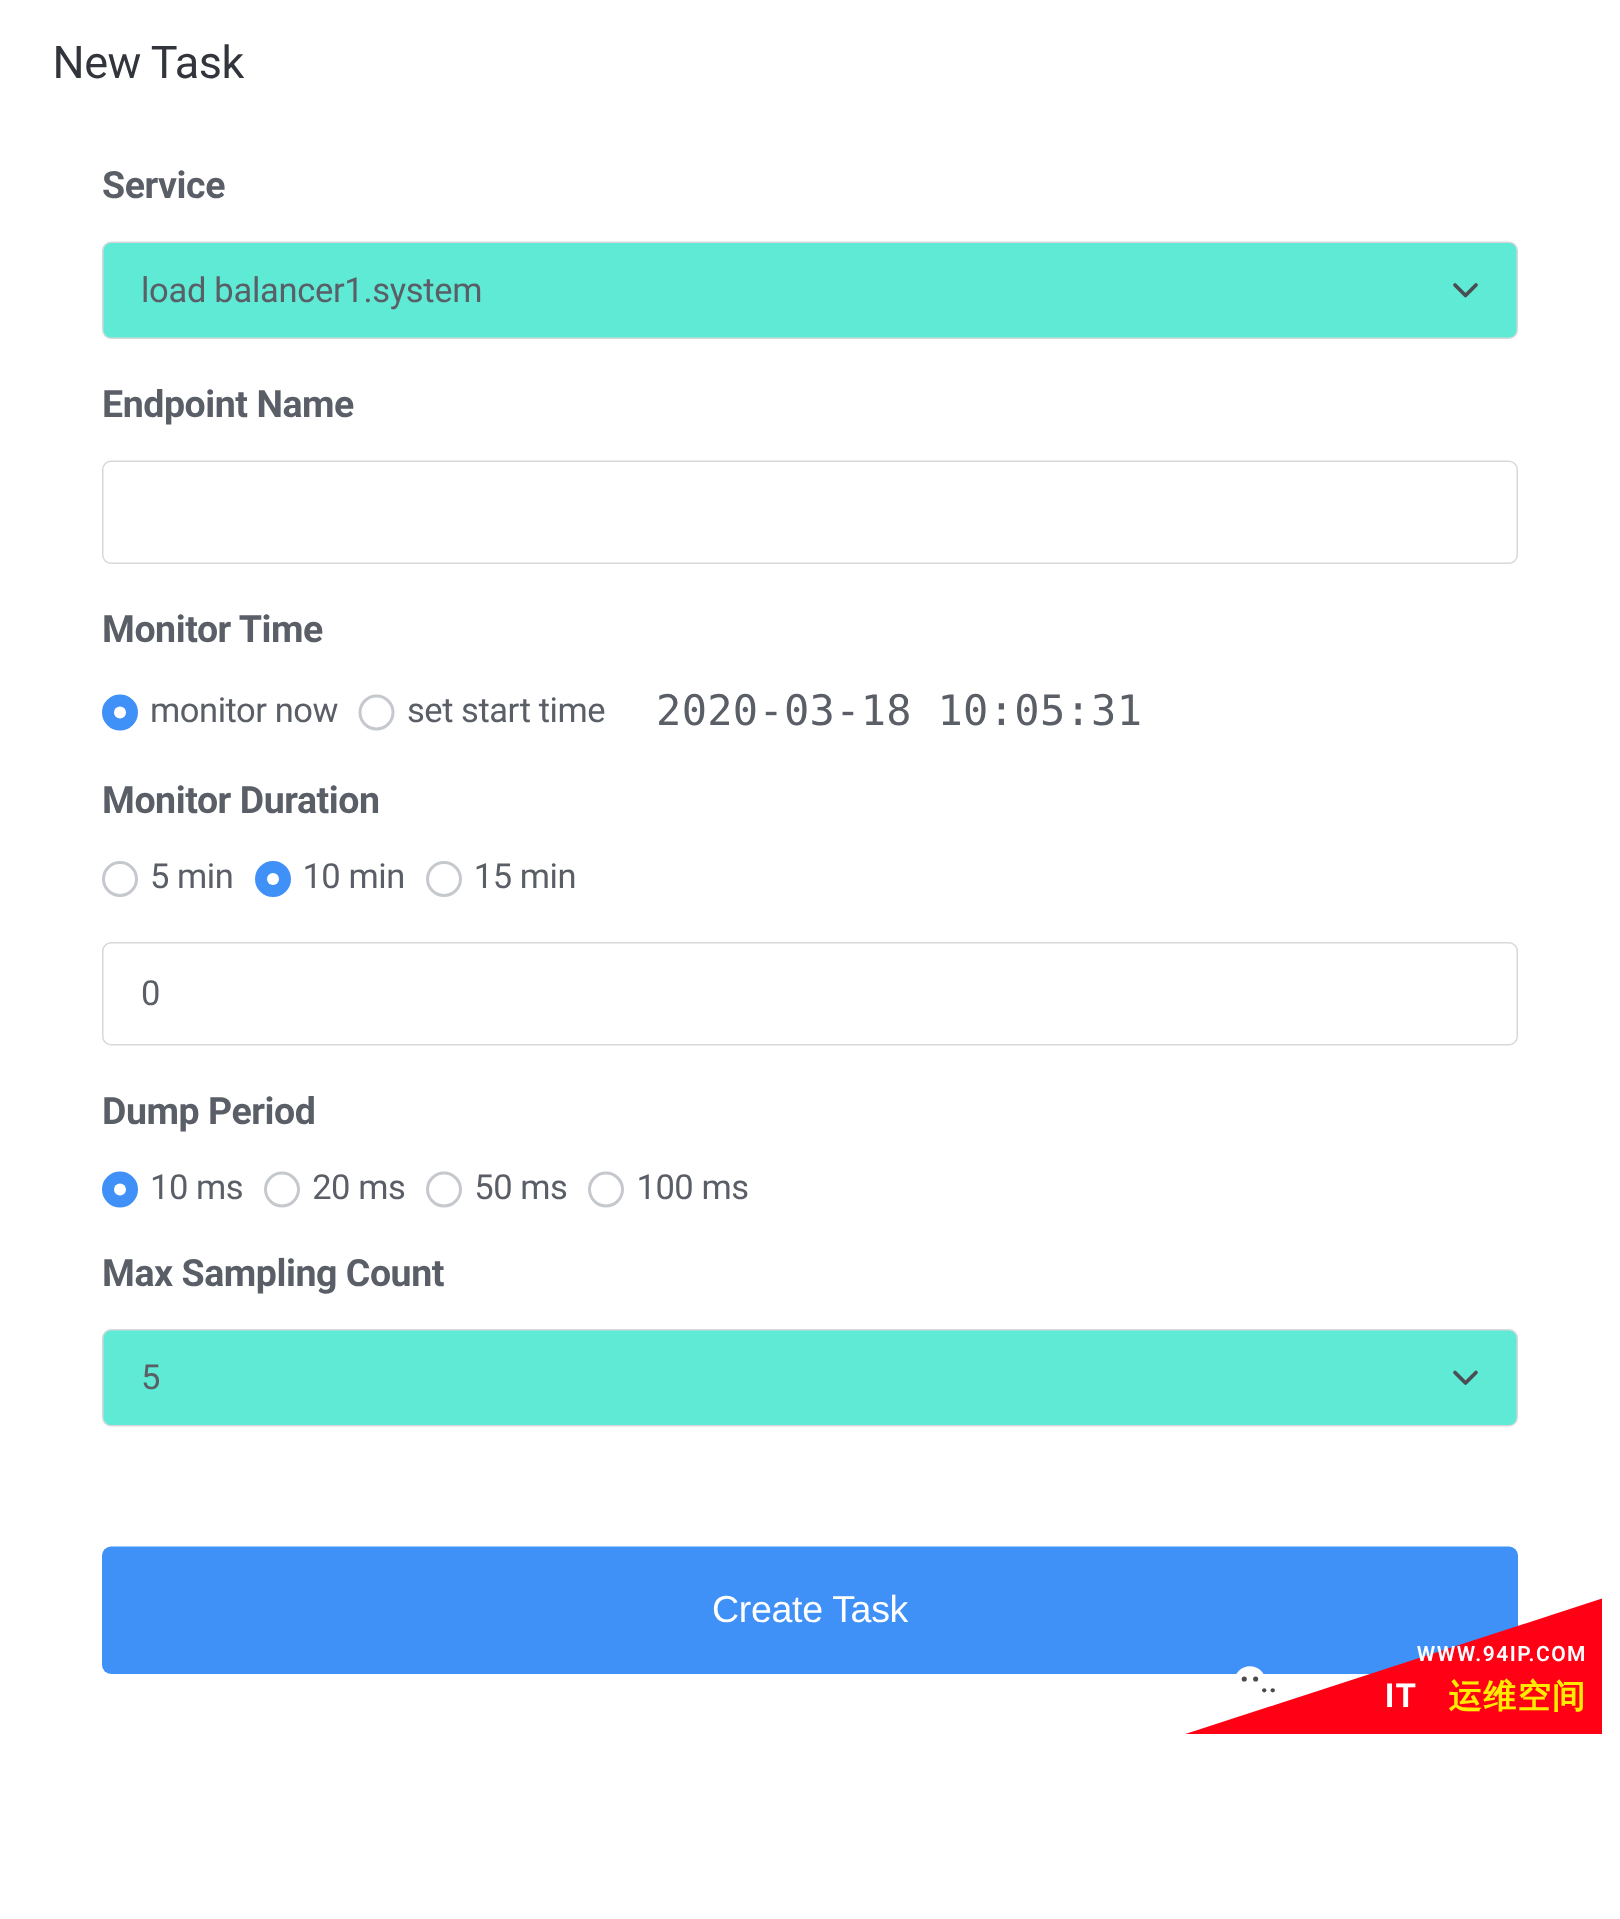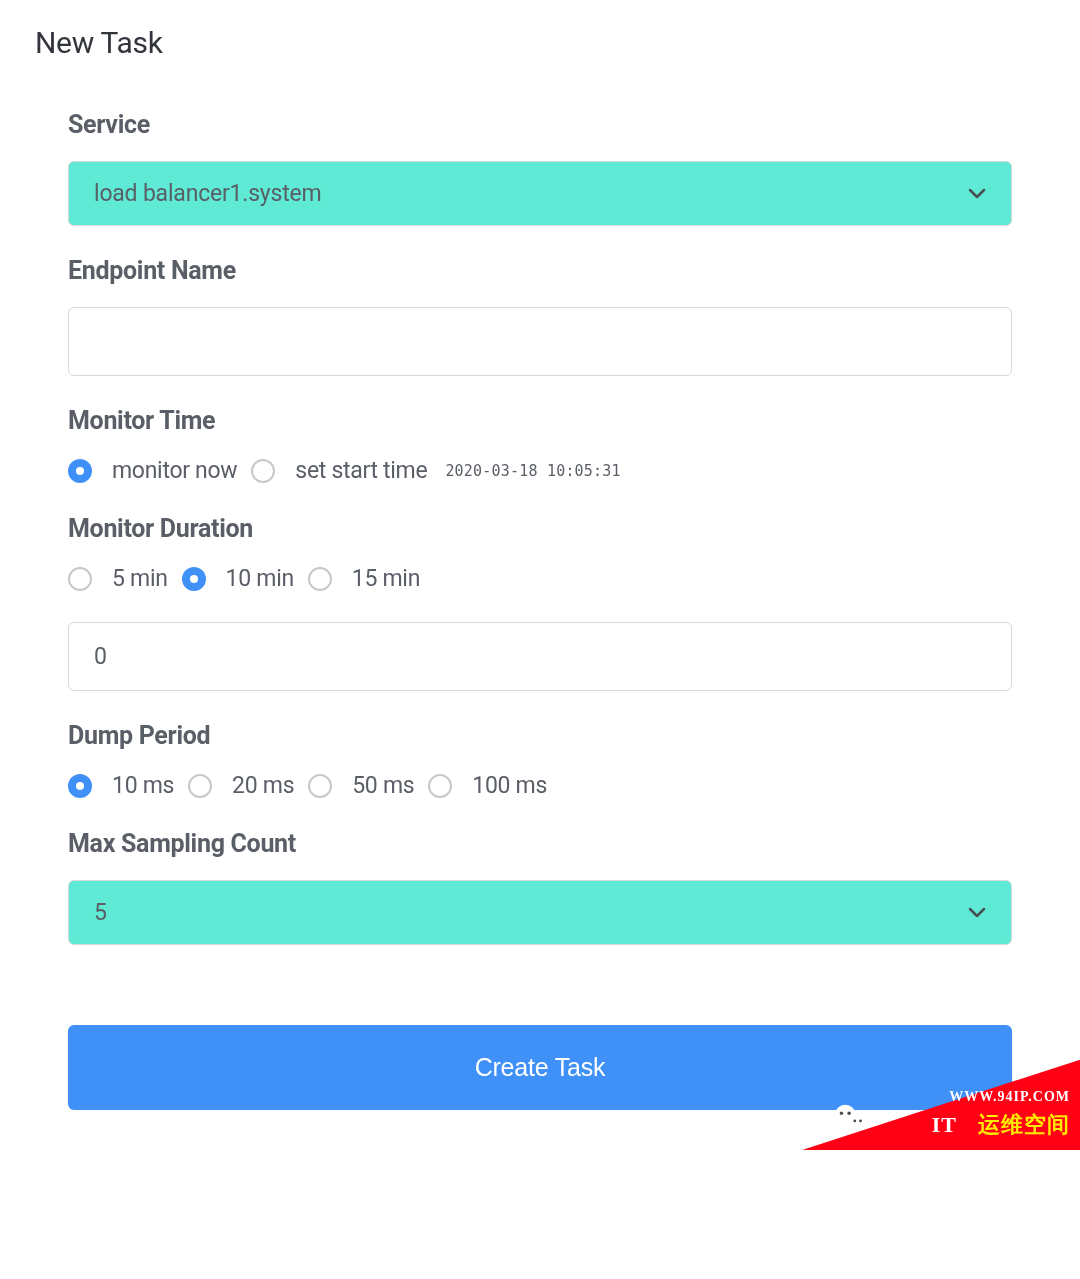--- a/index.html
+++ b/index.html
@@ -71,22 +71,22 @@
       outline: none;
     }
     .radio-group {
       display: flex;
       align-items: center;
       gap: 8px;
       flex-wrap: wrap;
     }
     .radio-option {
       display: flex;
-      align-items: center;
-      gap: 20px;
+      align-items: flex-end;
+      gap: 8px;
       cursor: pointer;
       margin-right: 6px;
     }
     .radio-circle {
       width: 24px;
       height: 24px;
       border: 2px solid #c5c8cc;
       border-radius: 50%;
       display: flex;
       align-items: center;
@@ -105,48 +105,47 @@
       background: #fff;
       border-radius: 50%;
       display: block;
     }
     .radio-label {
       font-size: 23px;
       color: #5a5e66;
       letter-spacing: -0.3px;
     }
     .datetime-text {
-      font-size: 15px;
-      color: #5a5e66;
-      margin-left: 4px;
+      font-size: 28px;
+      color: #5a5e66;
+      margin-left: 20px;
       letter-spacing: 0.2px;
       font-family: "Consolas", "Monaco", monospace;
     }
     .create-button {
       width: 100%;
       background: #4091f7;
       color: #fff;
       border: none;
       border-radius: 6px;
       padding: 28px;
       font-size: 25px;
       font-weight: 500;
       cursor: pointer;
       margin-top: 50px;
       letter-spacing: -0.2px;
     }
     .watermark-banner {
       position: absolute;
-      right: 0;
+      right: 12px;
       bottom: 0;
       width: 280px;
       height: 120px;
       overflow: hidden;
       pointer-events: none;
-      font-family: Liberation Serif, serif;
     }
     .watermark-red {
       position: absolute;
       right: -120px;
       bottom: -60px;
       width: 380px;
       height: 180px;
       background: #ff0015;
       transform: rotate(-18deg);
       transform-origin: bottom right;

